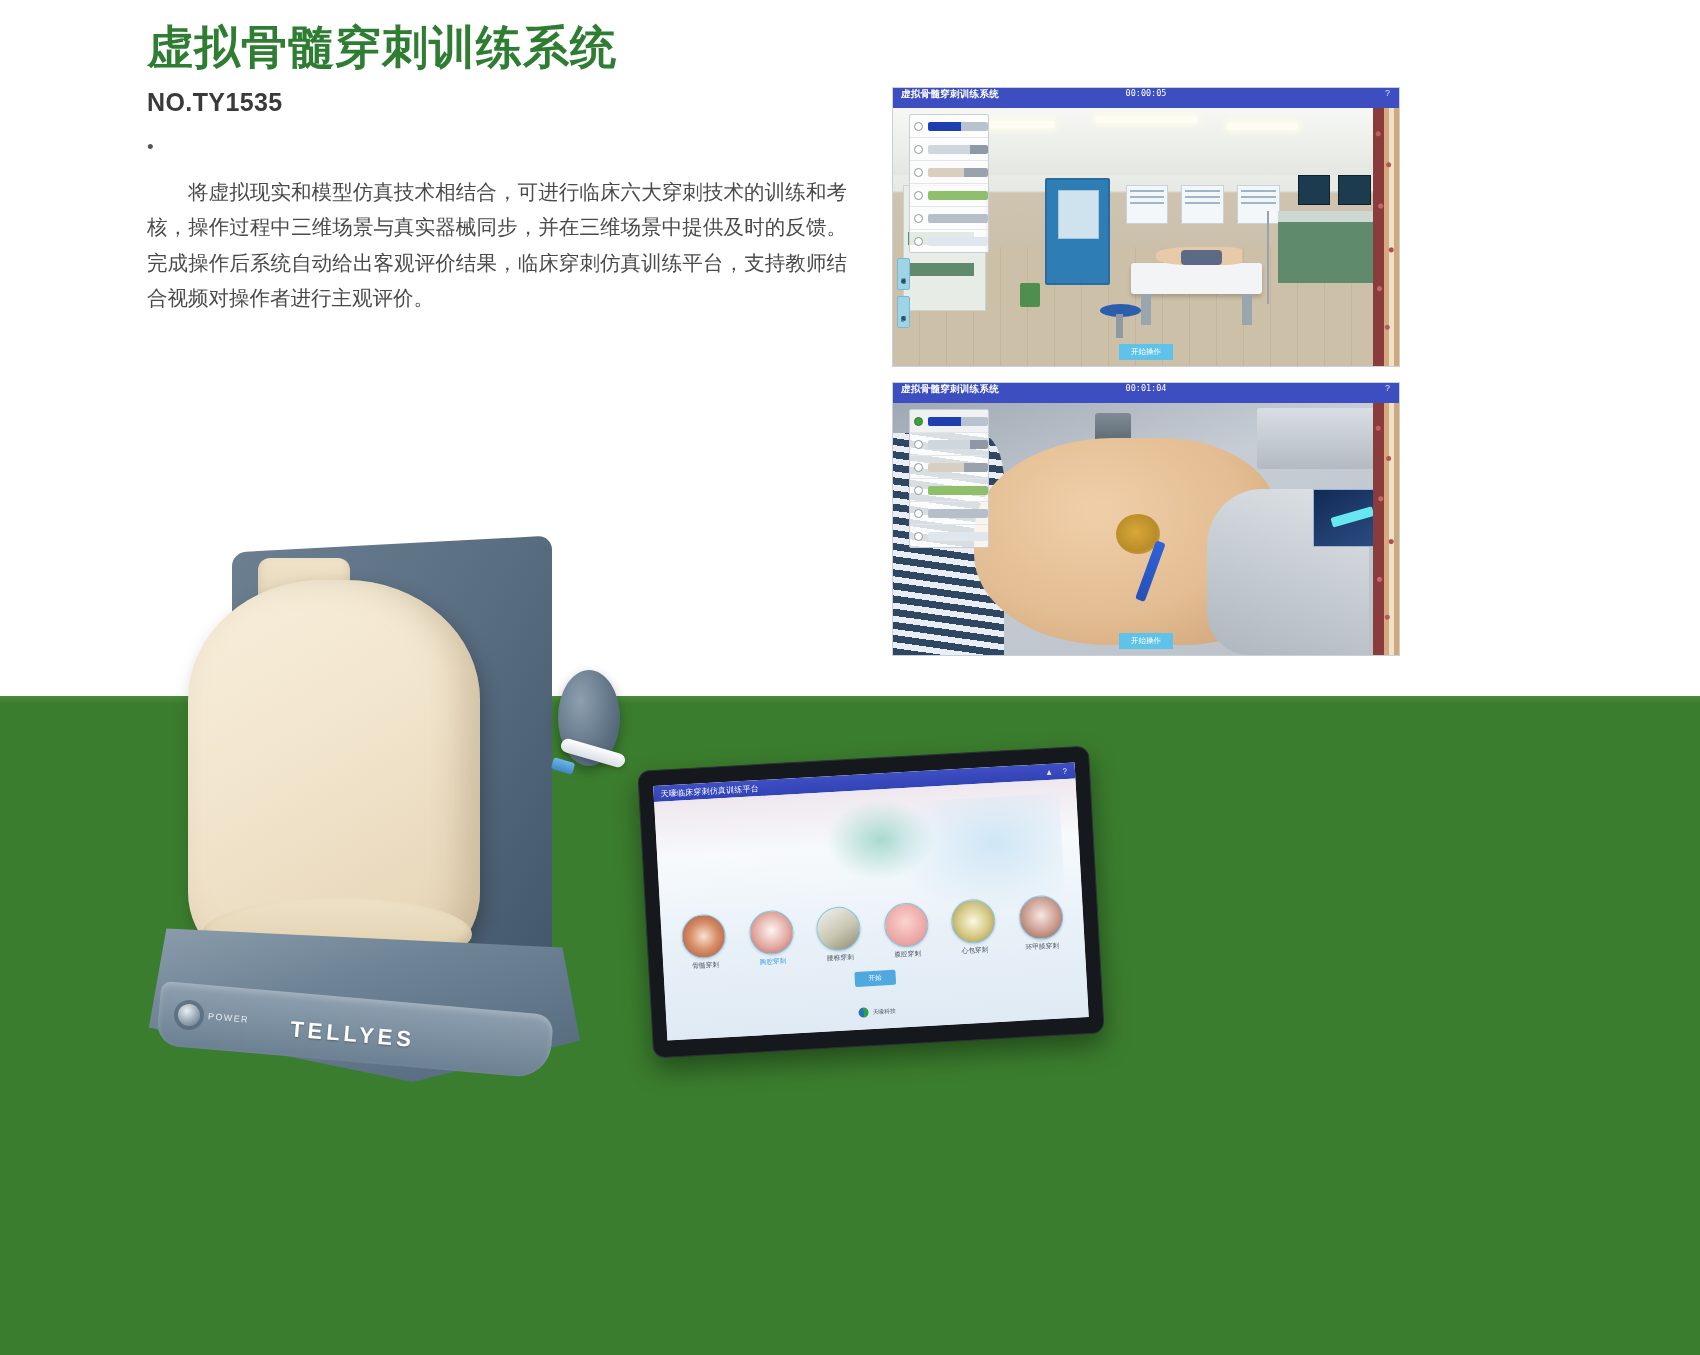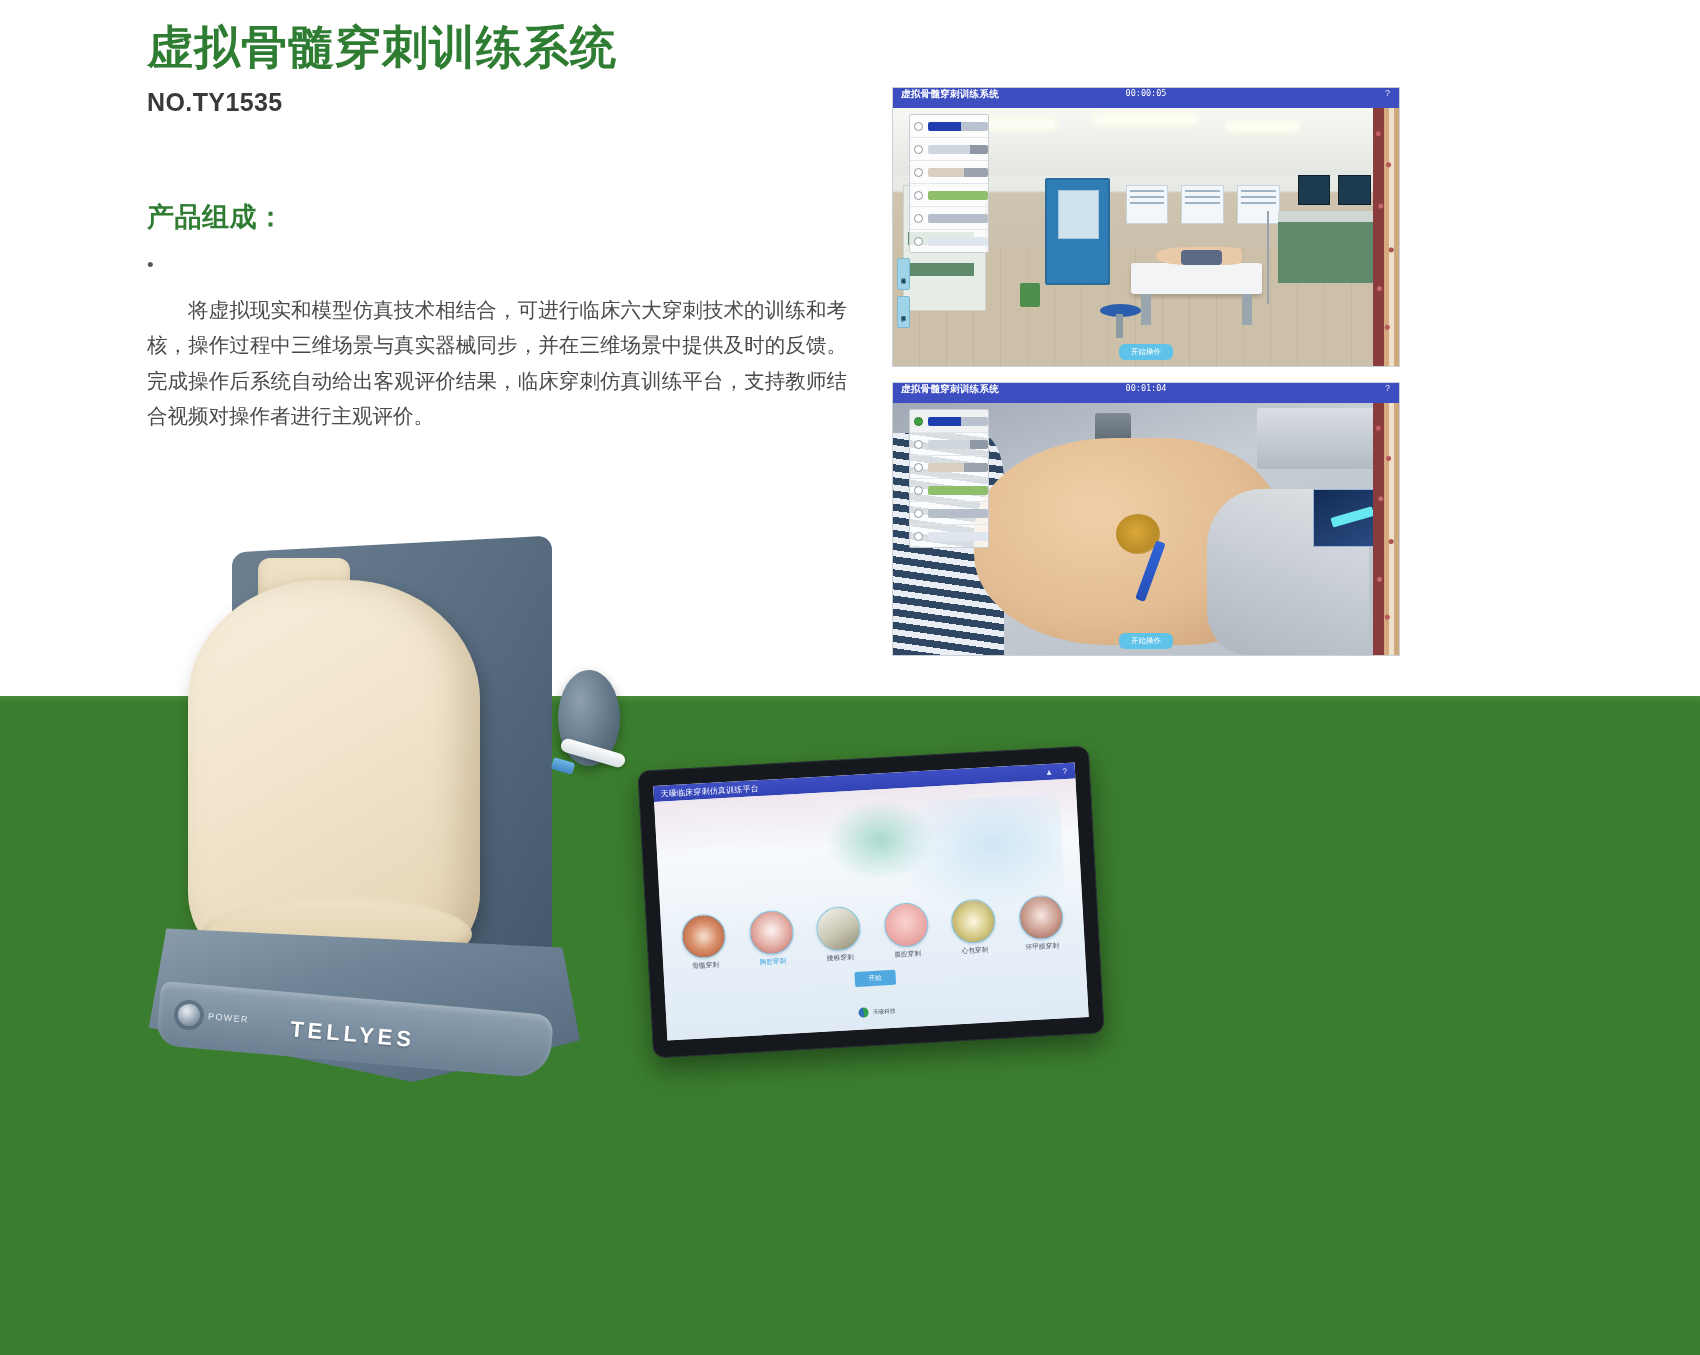--- a/index.html
+++ b/index.html
@@ -163,21 +163,21 @@
   .side-tab{
     position:absolute;left:4px;width:11px;height:30px;background:#9fd4e8;
     border:1px solid #7db8cf;border-radius:2px;
     writing-mode:vertical-rl;font-size:5px;color:#17445c;
     display:flex;align-items:center;justify-content:center;
   }
 
   
   .act-btn{
     position:absolute;left:50%;transform:translateX(-50%);bottom:6px;
-    background:#5fc2e8;color:#fff;font-size:7.5px;padding:3px 12px;border-radius:6px;
+    background:#5fc2e8;color:#fff;font-size:7.5px;padding:3px 12px;border-radius:0;
     font-family:"DejaVu Sans",sans-serif;
   }
 
   
   .torso-scene{
     position:absolute;inset:0;
     background:linear-gradient(160deg,#9fa8b4 0%,#c7cdd4 40%,#b9c0c8 100%);
   }
   .torso-body{
     position:absolute;left:16%;top:14%;width:60%;height:82%;
@@ -361,21 +361,20 @@
 </style>
 </head>
 <body>
 
 <div class="green-band"></div>
 
 <div class="text-col">
   <h1 class="main-title">虚拟骨髓穿刺训练系统</h1>
   <p class="model-no">NO.TY1535</p>
 
-  <h2 class="sec-head sec1">产品组成：</h2>
   <div class="bullet-row">
     <span class="bullet-dot">•</span>
   </div>
 
   <p class="para">将虚拟现实和模型仿真技术相结合，可进行临床六大穿刺技术的训练和考核，操作过程中三维场景与真实器械同步，并在三维场景中提供及时的反馈。完成操作后系统自动给出客观评价结果，临床穿刺仿真训练平台，支持教师结合视频对操作者进行主观评价。</p>
 </div>
 
 <div class="shot" id="shot-top">
   <div class="shot-title">
     <span class="t-label">虚拟骨髓穿刺训练系统</span>

